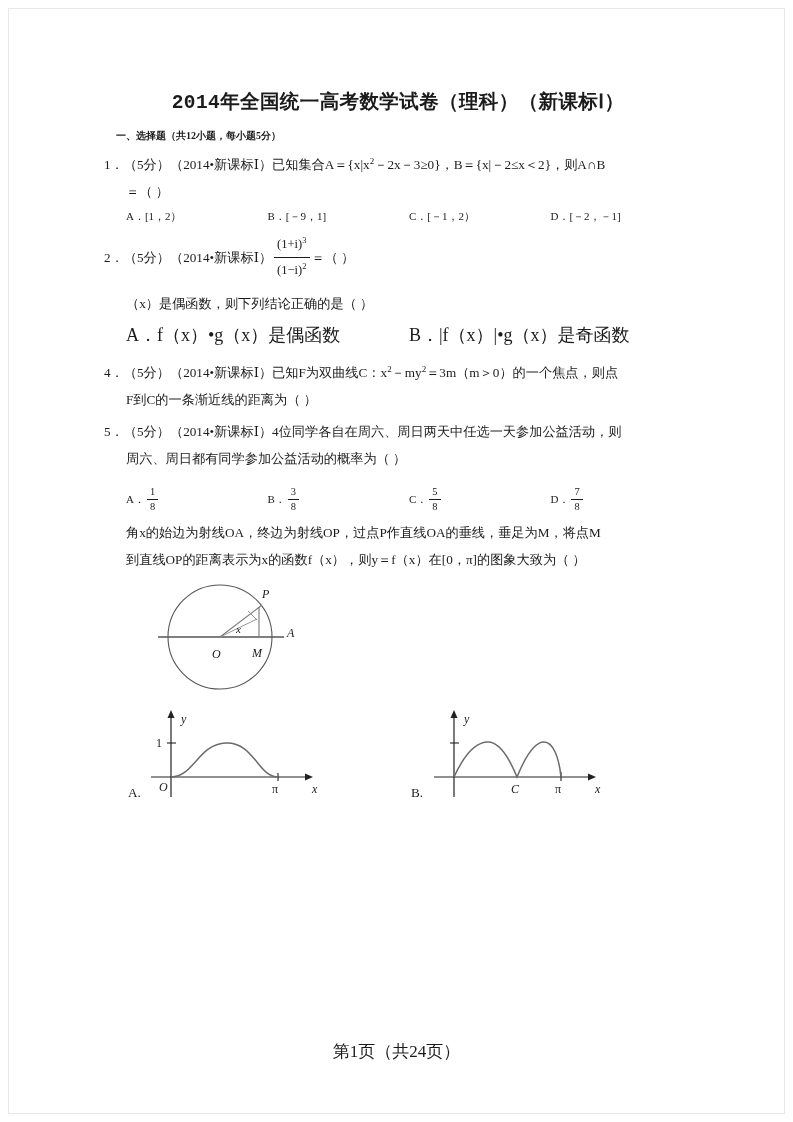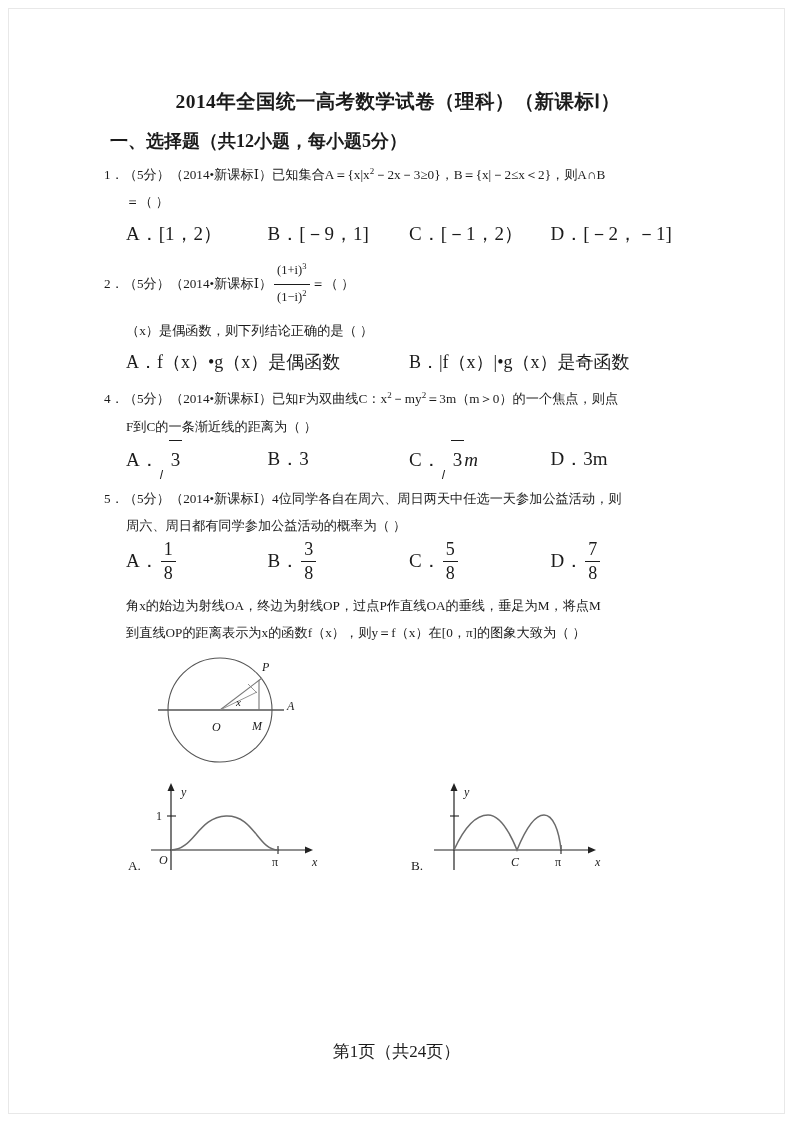--- a/index.html
+++ b/index.html
@@ -32,43 +32,43 @@
     top: 88px;
     width: 588px;
   }
 
   .doc-title {
     text-align: center;
     font-size: 19.5px;
     font-weight: bold;
     letter-spacing: 0.4px;
     margin: 0 0 14px 0;
-    font-family: Liberation Serif, serif;
+    font-family: Liberation Mono, monospace;
   }
   .section-head {
-    font-size: 18px;
+    font-size: 10px;
     font-weight: bold;
-    margin: 10px 0 8px 6px;
+    margin: 10px 0 8px 12px;
   }
 
   .q {
     margin-bottom: 5px;
   }
   .q-line {
     font-size: 13.2px;
     line-height: 2.05;
     white-space: nowrap;
   }
   .q-body { padding-left: 22px; }
 
   .opts {
     display: flex;
     padding-left: 22px;
     line-height: 2.05;
-    font-size: 19px;
+    font-size: 11px;
   }
   .opts > div {
     flex: 0 0 25%;
   }
   .opts.tall { line-height: 1.3; align-items: flex-end; min-height: 42px; }
   .opts2 {
     display: flex;
     padding-left: 22px;
     line-height: 2.05;
     font-size: 18px;
@@ -179,26 +179,20 @@
         <div>A．f（x）•g（x）是偶函数</div>
         <div>B．|f（x）|•g（x）是奇函数</div>
       </div>
     </div>
 
     <div class="q">
       <div class="q-line">
         <span>4</span>．<span>（5分）</span><span>（2014•新课标Ⅰ）</span><span>已知F为双曲线C：x</span><sup>2</sup><span>－my</span><sup>2</sup><span>＝3m（m＞0）的一个焦点，则点</span>
       </div>
       <div class="q-line q-body">F到C的一条渐近线的距离为（      ）</div>
-      <div class="opts">
-        <div><span>A．</span><span class="sqrt"><span class="rad">3</span></span></div>
-        <div>B．3</div>
-        <div><span>C．</span><span class="sqrt"><span class="rad">3</span></span><i>m</i></div>
-        <div>D．3m</div>
-      </div>
     </div>
 
     <div class="q">
       <div class="q-line">
         <span>5</span>．<span>（5分）</span><span>（2014•新课标Ⅰ）</span><span>4位同学各自在周六、周日两天中任选一天参加公益活动，则</span>
       </div>
       <div class="q-line q-body">周六、周日都有同学参加公益活动的概率为（      ）</div>
       <div class="opts tall">
         <div><span>A．</span><span class="frac"><span class="num">1</span><span class="den">8</span></span></div>
         <div><span>B．</span><span class="frac"><span class="num">3</span><span class="den">8</span></span></div>

